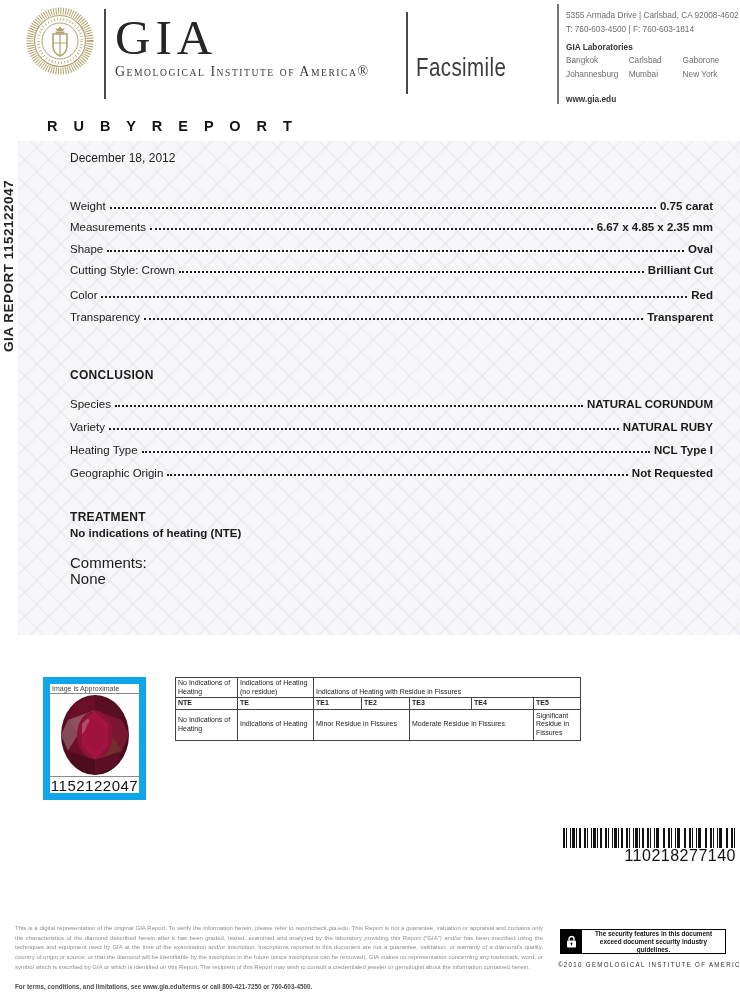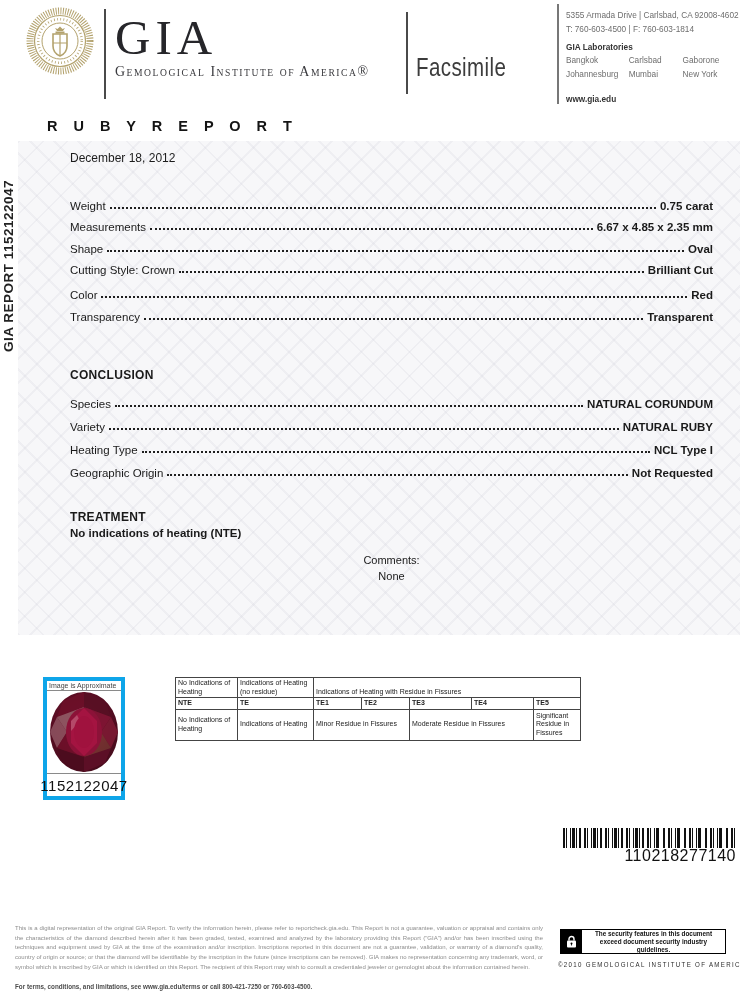--- a/index.html
+++ b/index.html
@@ -57,26 +57,26 @@
   }
   .cert-inner { position:absolute; left:52px; right:27px; top:0; bottom:0; }
   .abs { position:absolute; left:0; right:0; }
   .date { font-size:12px; color:#1c1c1c; }
   .spec-row { display:flex; align-items:flex-end; height:21.5px; font-size:11.5px; }
   .crow { height:23px; }
   .spec-row .lbl { white-space:nowrap; }
   .spec-row .val { white-space:nowrap; font-weight:bold; }
   .dots { flex:1; border-bottom:2px dotted #1f1f1f; margin:0 4px 3px 4px; }
   .sec-title { font-size:12px; font-weight:bold; letter-spacing:.3px; }
-  .plain { font-size:11px;text-align:center; }
+  .plain { font-size:15px; }
   .boldline { font-size:11.5px; font-weight:bold; }
   
   .photo-box {
-    position:absolute; left:43px; top:677px; width:82px; height:123px;
-    border:4px solid #0ea5e9; background:#fff; display:flex; flex-direction:column;
+    position:absolute; left:43px; top:677px; width:103px; height:123px;
+    border:7px solid #0ea5e9; background:#fff; display:flex; flex-direction:column;
   }
   .photo-cap { font-size:7px; color:#444; padding:1px 2px; border-bottom:1px solid #8a8a8a; }
   .photo-area { flex:1; display:flex; align-items:center; justify-content:center; }
   .photo-num {
     border-top:1px solid #8a8a8a; height:24px; display:flex; align-items:center;
     justify-content:center; font-size:15px; color:#111; letter-spacing:.5px;
   }
   
   .tt { position:absolute; left:175px; top:677px; border-collapse:collapse;
     font-size:7px; color:#222; background:#fff; }

